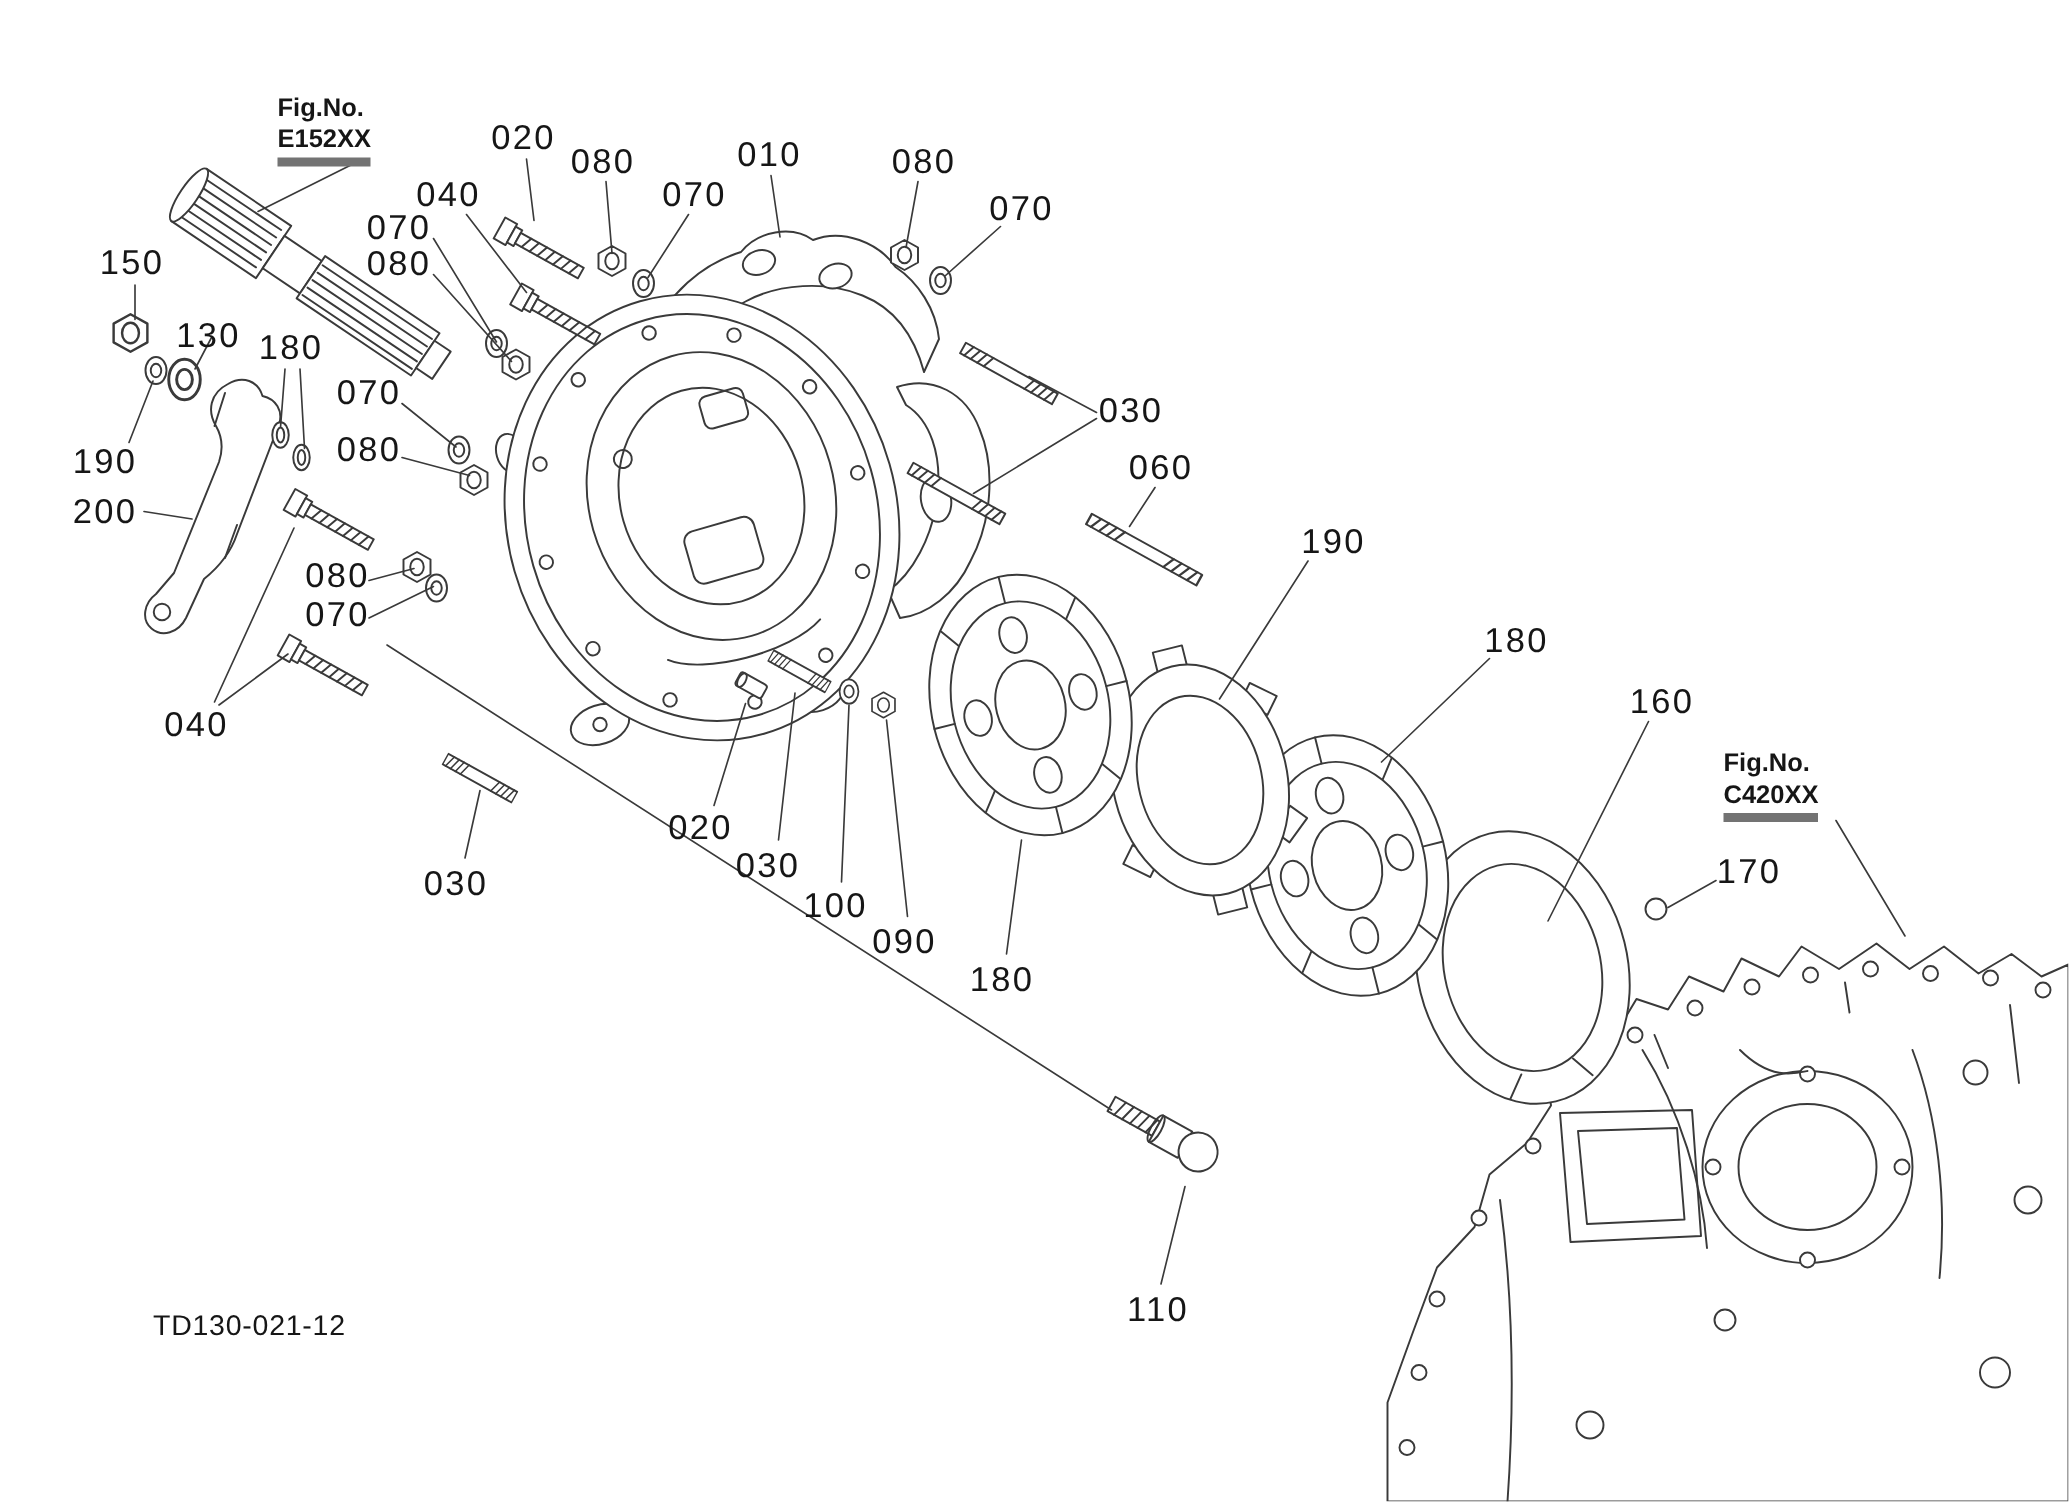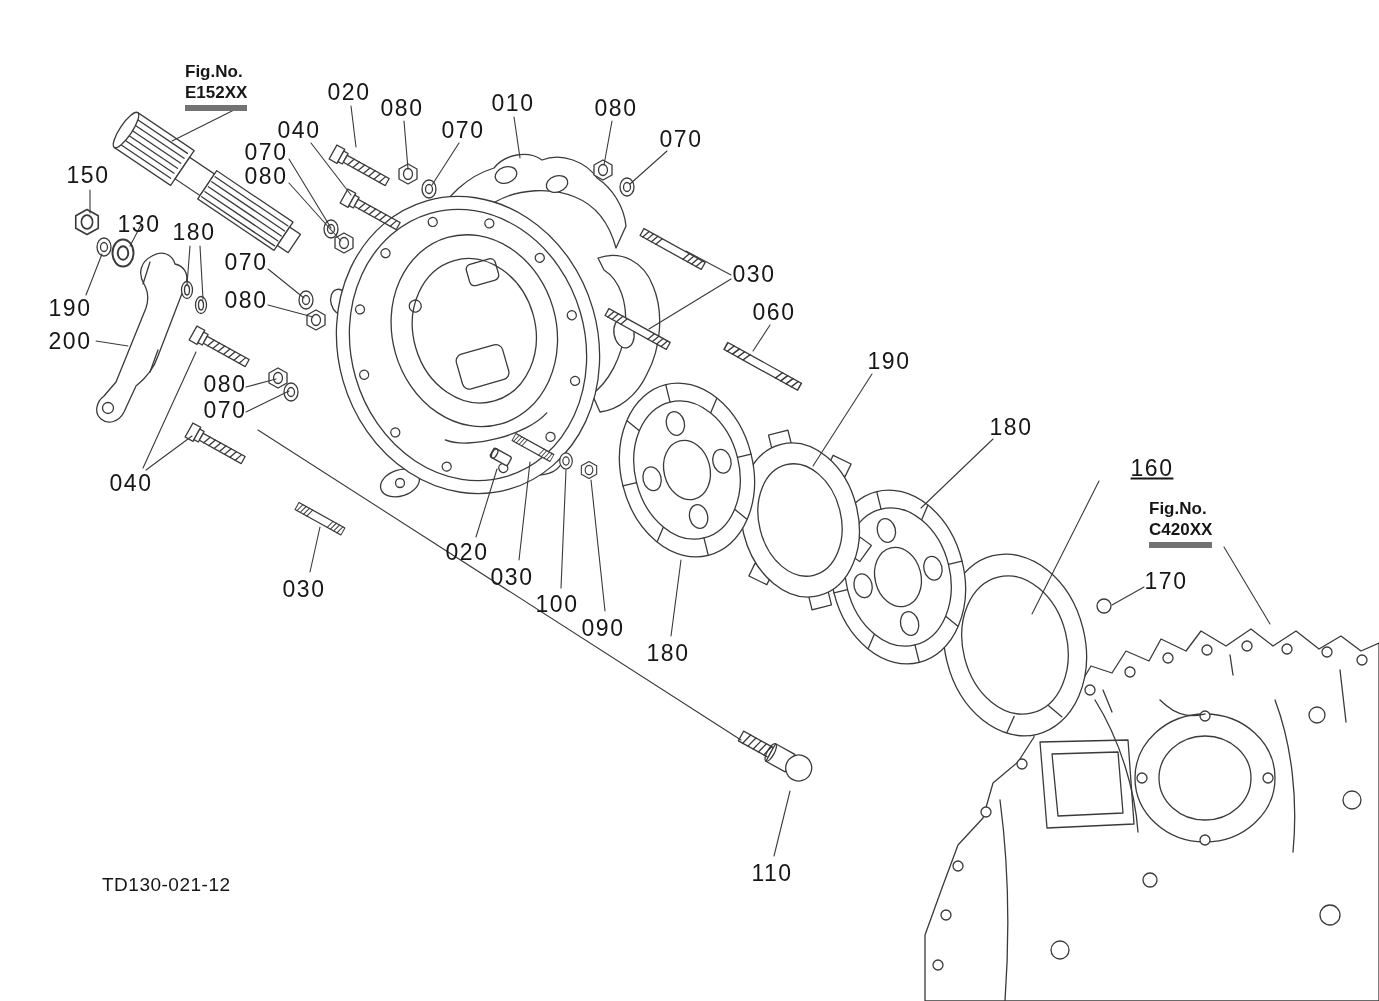--- a/index.html
+++ b/index.html
@@ -283,21 +283,21 @@
       <div class="callout" style="left: 616px; top: 108px;">080</div>
       <div class="callout" style="left: 681px; top: 139px;">070</div>
       <div class="callout" style="left: 246px; top: 262px;">070</div>
       <div class="callout" style="left: 246px; top: 300px;">080</div>
       <div class="callout" style="left: 754px; top: 274px;">030</div>
       <div class="callout" style="left: 774px; top: 312px;">060</div>
       <div class="callout" style="left: 889px; top: 361px;">190</div>
       <div class="callout" style="left: 225px; top: 384px;">080</div>
       <div class="callout" style="left: 225px; top: 410px;">070</div>
       <div class="callout" style="left: 1011px; top: 427px;">180</div>
-      <div class="callout" style="left: 1152px; top: 468px; text-decoration: underline;">160</div>
+      <div class="callout" style="left: 1108px; top: 468px;">160</div>
       <div class="callout" style="left: 1166px; top: 581px;">170</div>
       <div class="callout" style="left: 131px; top: 483px;">040</div>
       <div class="callout" style="left: 304px; top: 589px;">030</div>
       <div class="callout" style="left: 467px; top: 552px;">020</div>
       <div class="callout" style="left: 512px; top: 577px;">030</div>
       <div class="callout" style="left: 557px; top: 604px;">100</div>
       <div class="callout" style="left: 603px; top: 628px;">090</div>
       <div class="callout" style="left: 668px; top: 653px;">180</div>
       <div class="callout" style="left: 772px; top: 873px;">110</div>
     </div>

